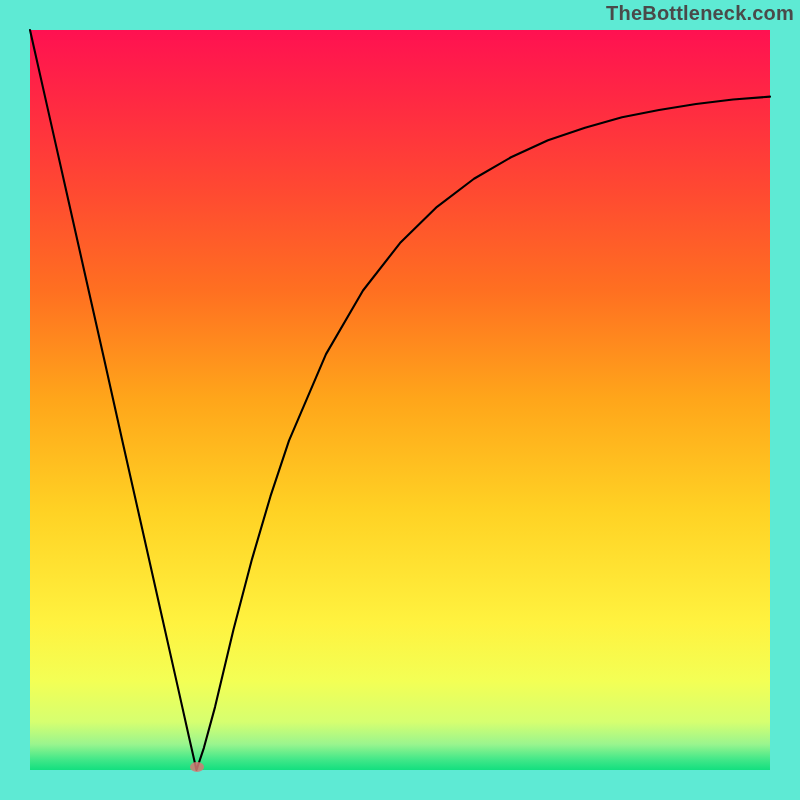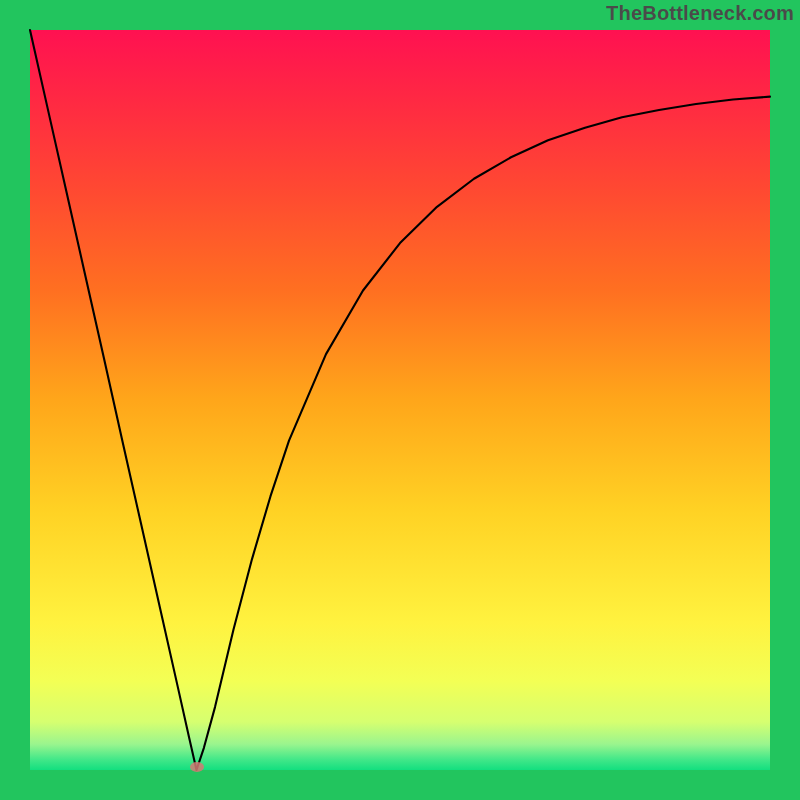--- a/index.html
+++ b/index.html
@@ -8,21 +8,21 @@
     width: 800px;
     height: 800px;
     background: #000;
     overflow: hidden;
     font-family: Arial, Helvetica, sans-serif;
   }
   .frame {
     position: relative;
     width: 800px;
     height: 800px;
-    background: #22c55e;
+    background: #5eead4;
   }
   .plot-area {
     position: absolute;
     left: 30px;
     top: 30px;
     width: 740px;
     height: 740px;
   }
   .gradient-bg {
     position: absolute;

